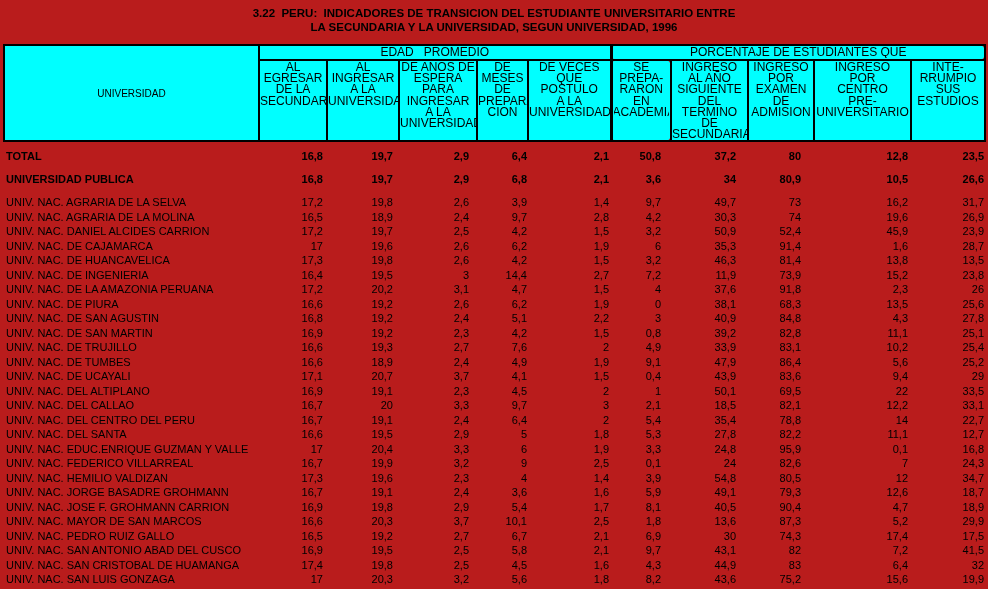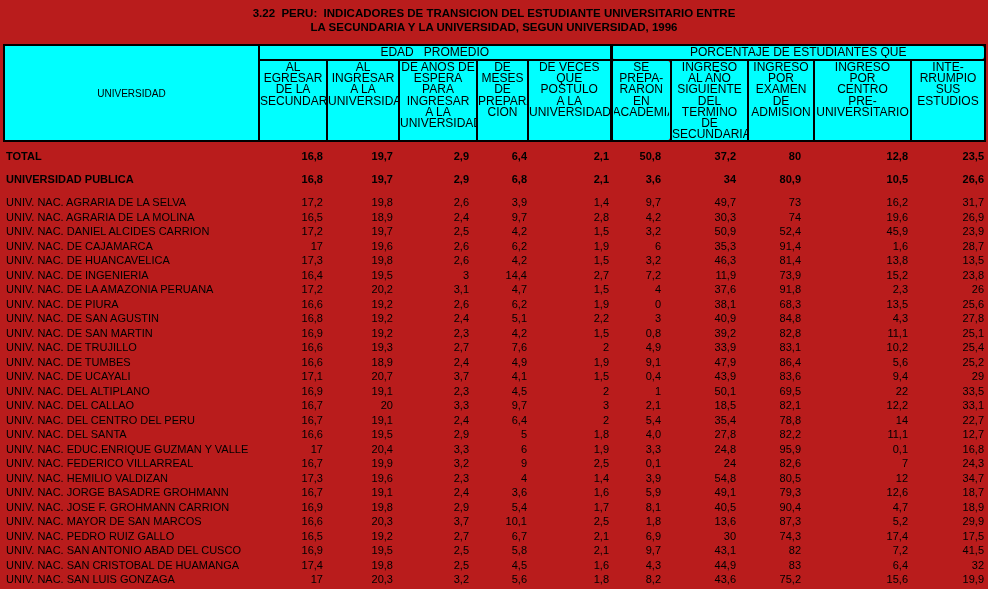--- a/index.html
+++ b/index.html
@@ -356,21 +356,21 @@
             <td>14</td>
             <td>22,7</td>
           </tr>
           <tr>
             <td class="name">UNIV. NAC. DEL SANTA</td>
             <td>16,6</td>
             <td>19,5</td>
             <td>2,9</td>
             <td>5</td>
             <td>1,8</td>
-            <td>4,0</td>
+            <td>5,3</td>
             <td>27,8</td>
             <td>82,2</td>
             <td>11,1</td>
             <td>12,7</td>
           </tr>
           <tr>
             <td class="name">UNIV. NAC. EDUC.ENRIQUE GUZMAN Y VALLE</td>
             <td>17</td>
             <td>20,4</td>
             <td>3,3</td>

